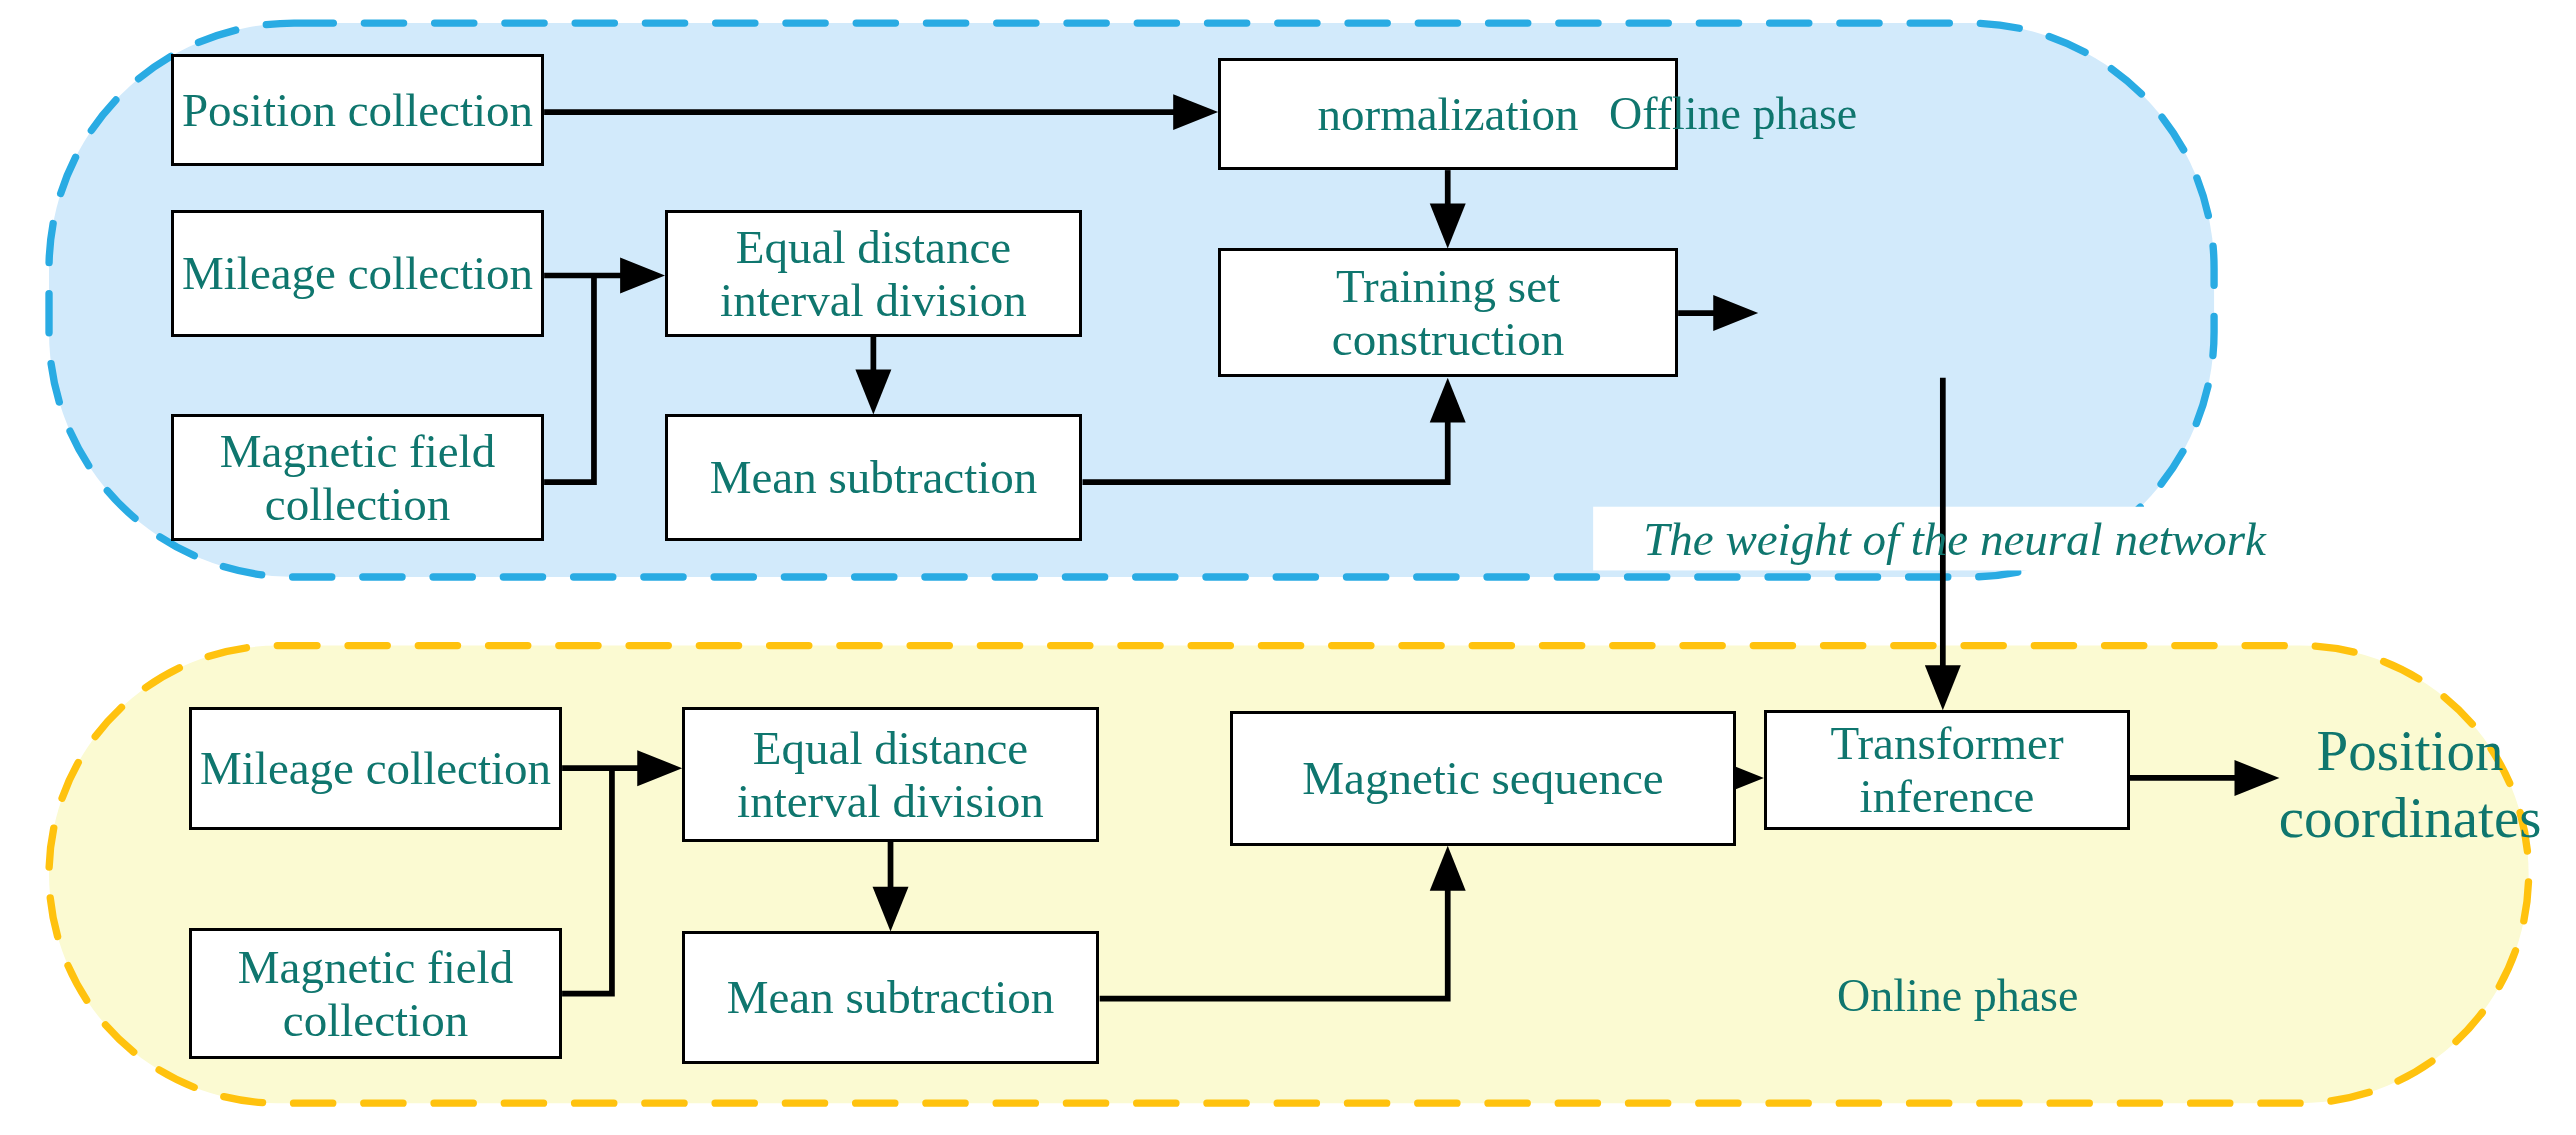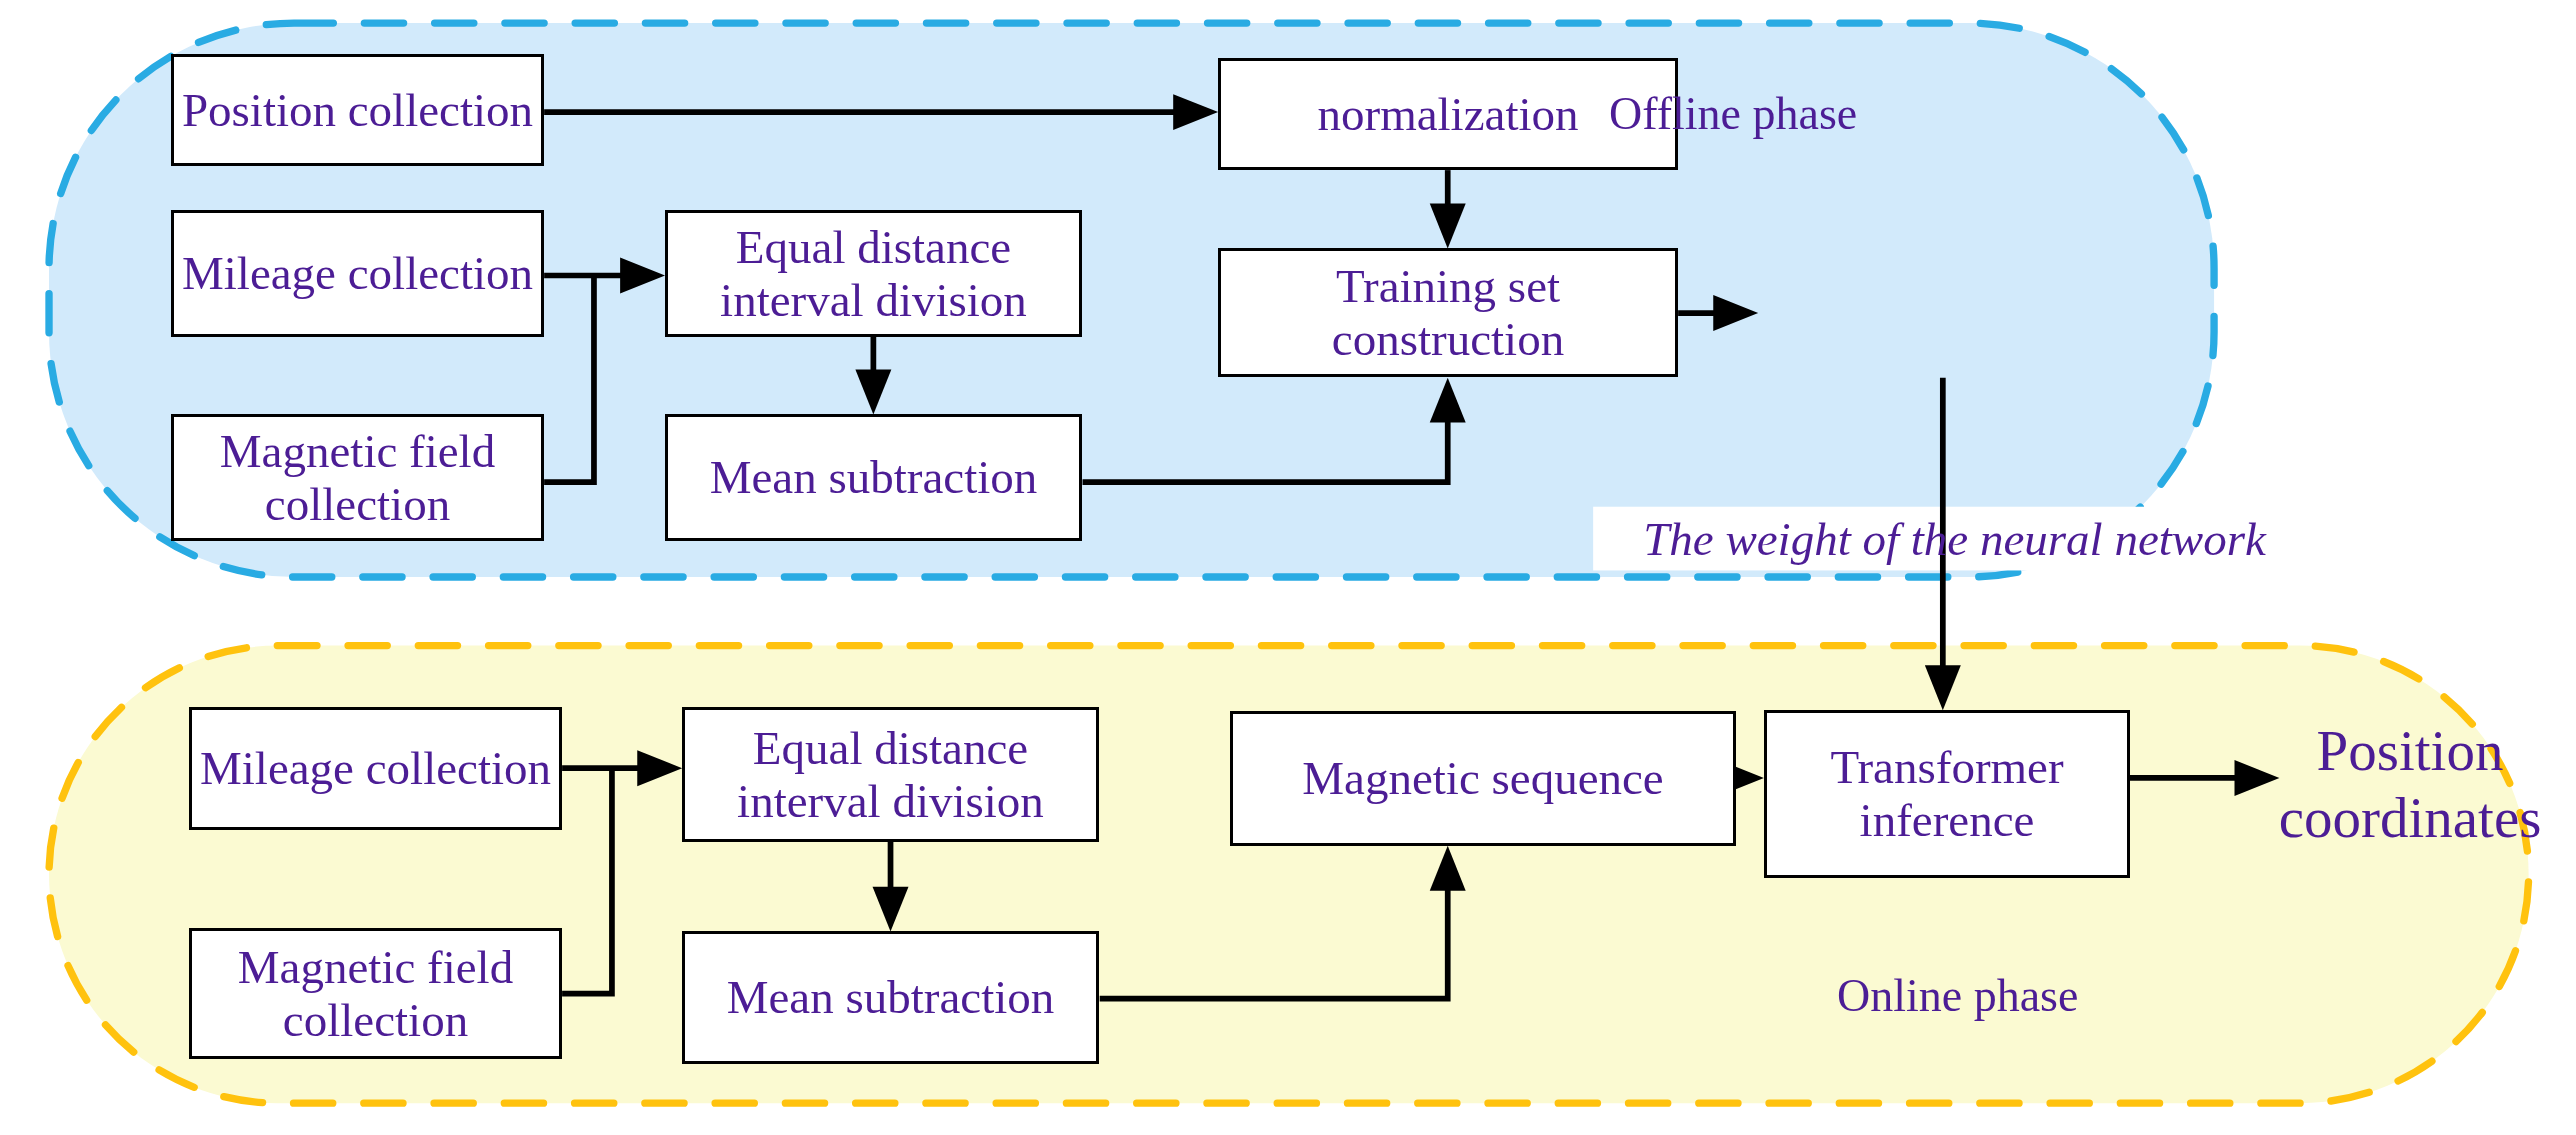--- a/index.html
+++ b/index.html
@@ -1,21 +1,21 @@
 <!DOCTYPE html>
 <html style="font-size:13px"><head>
 <meta charset="utf-8">
 <style>
   html,body{margin:0;padding:0;background:#ffffff;}
   .stage{
     position:relative;
     width:2576px;height:1136px;
     background:#ffffff;
     font-family:"Liberation Serif","DejaVu Serif",serif;
-    color:#4c1d95;
+    color:#0f766e;
     overflow:hidden;
   }
   .layer{position:absolute;left:0;top:0;width:2576px;height:1136px;}
   .node{
     position:absolute;
     background:#ffffff;
     border:3.3px solid #000;
     display:flex;align-items:center;justify-content:center;
     text-align:center;
     font-size:47px;line-height:1.12;
@@ -105,21 +105,21 @@
   <div class="node" style="left:665px;top:210px;width:417px;height:127px;">Equal distance interval division</div>
   <div class="node" style="left:665px;top:414px;width:417px;height:127px;">Mean subtraction</div>
   <div class="node" style="left:1218px;top:248px;width:460px;height:129px;">Training set construction</div>
   <div class="node" style="left:1218px;top:58px;width:460px;height:112px;">normalization</div>
 
   <div class="node" style="left:189px;top:707px;width:373px;height:123px;">Mileage collection</div>
   <div class="node" style="left:189px;top:928px;width:373px;height:131px;">Magnetic field collection</div>
   <div class="node" style="left:682px;top:707px;width:417px;height:135px;">Equal distance interval division</div>
   <div class="node" style="left:682px;top:931px;width:417px;height:133px;">Mean subtraction</div>
   <div class="node" style="left:1230px;top:711px;width:506px;height:135px;">Magnetic sequence</div>
-  <div class="node" style="left:1764px;top:710px;width:366px;height:168px;">Transformer inference</div>
+  <div class="node" style="left:1764px;top:710px;width:366px;height:120px;">Transformer inference</div>
 
   <div class="phase-title" style="left:1609px;top:64px;width:490px;">Offline phase</div>
   <div class="weight-text">The weight of the neural network</div>
   <div class="multi-title" style="left:2255px;top:717px;width:310px;">Position coordinates</div>
   <div class="phase-title" style="left:1837px;top:946px;width:490px;">Online phase</div>
 
 </div>
 
 
 </body></html>

